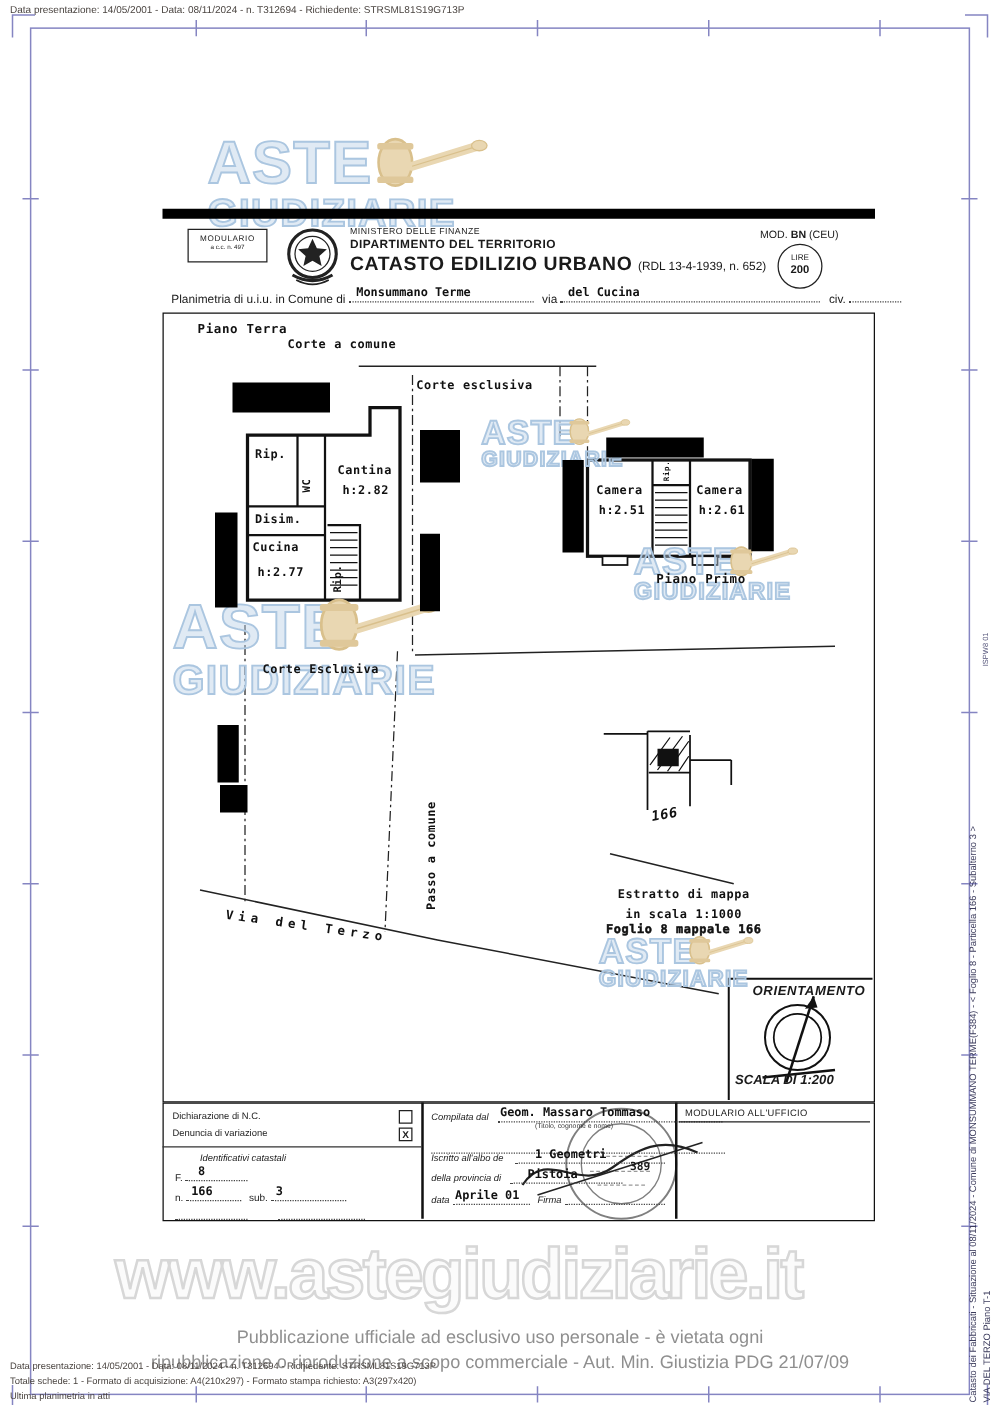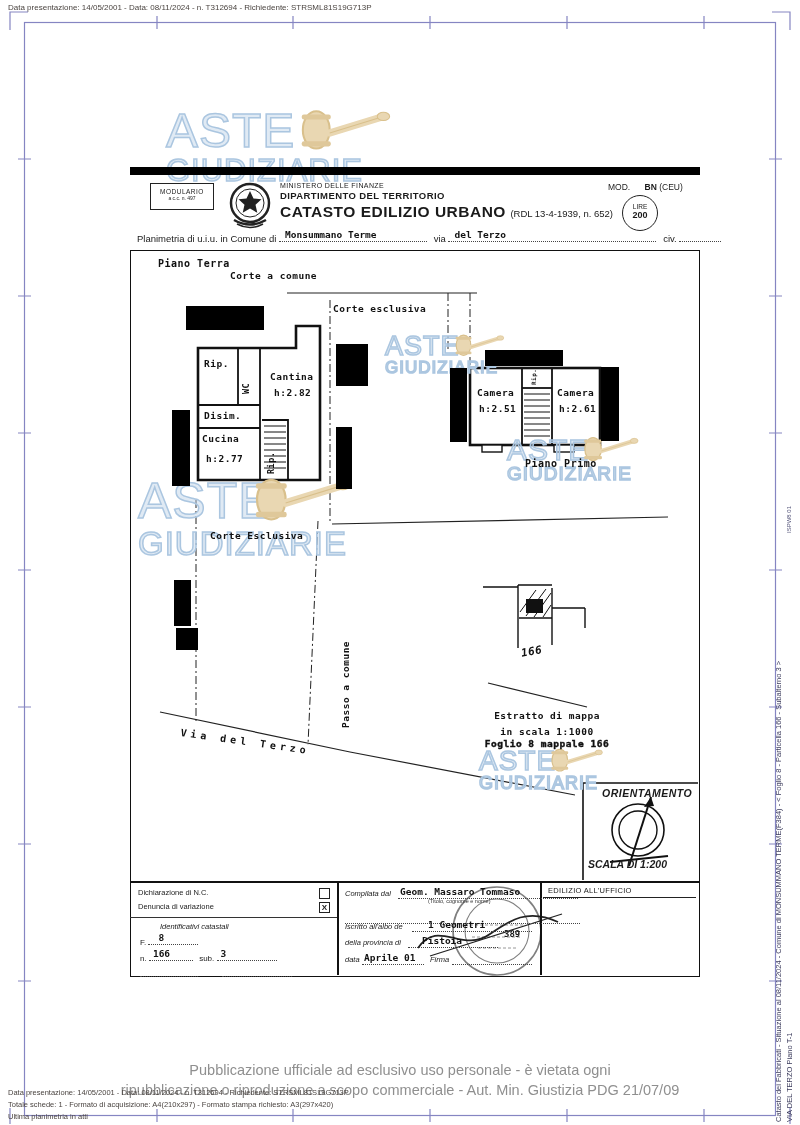--- a/index.html
+++ b/index.html
@@ -7,21 +7,21 @@
         font-family:"Liberation Sans",sans-serif;color:#1a1a1a;}
   .abs{position:absolute;}
   .mono{font-family:"DejaVu Sans Mono",monospace;}
   .plan-label{font-family:"DejaVu Sans Mono",monospace;font-weight:bold;font-size:9.5px;
               letter-spacing:.5px;color:#111;white-space:nowrap;}
   .vert{transform:rotate(-90deg);transform-origin:0 0;white-space:nowrap;}
   .ital{font-style:italic;}
   .dotted{display:inline-block;border-bottom:1px dotted #444;height:10px;vertical-align:baseline;position:relative;}
   .typed{font-family:"DejaVu Sans Mono",monospace;font-size:9.5px;font-weight:bold;color:#111;
          position:absolute;bottom:1px;left:6px;white-space:nowrap;}
-  .wm-big,.wm-small{font-family:"Liberation Sans",sans-serif;font-weight:normal;letter-spacing:1px;
+  .wm-big,.wm-small{font-family:"Liberation Sans",sans-serif;font-weight:bold;letter-spacing:1px;
          color:rgba(186,208,231,0.45);-webkit-text-stroke:1.5px #abc6e0;line-height:.95;white-space:nowrap;}
   .wm-url{font-family:"Liberation Sans",sans-serif;font-weight:bold;color:#fbfbfb;
          -webkit-text-stroke:2px #d7d7d7;letter-spacing:-2px;white-space:nowrap;}
   .redact{position:absolute;background:#000;}
   .strip{font-size:8px;color:#4a4440;white-space:nowrap;}
   .formlbl{font-size:7.5px;color:#222;}
   .checkbox{display:inline-block;width:9px;height:9px;border:1.2px solid #222;font-size:8px;
             line-height:9px;text-align:center;font-weight:bold;vertical-align:middle;}
   svg{display:block;}
 </style>
@@ -81,20 +81,21 @@
         <use href="#gavel"></use>
       </svg>
 </div>
 <div class="abs" style="left:479px;top:748px;z-index:3">
   <div class="wm-small" style="font-size:28px;">ASTE</div>
   <div class="wm-small" style="font-size:18px;">GIUDIZIARIE</div>
   <svg class="abs" style="left:64px;top:-4px" width="60" height="36">
         <use href="#gavel"></use>
       </svg>
 </div>
+<div class="abs wm-url" style="left:92px;top:986px;font-size:57px;z-index:2">www.astegiudiziarie.it</div>
 
 <div class="abs" style="left:130px;top:167px;width:570px;height:8px;background:#000;z-index:6"></div>
 
 <div class="abs" style="left:150px;top:183px;width:62px;height:25px;border:1px solid #222;text-align:center;z-index:4">
   <div style="font-size:6.5px;margin-top:4px;letter-spacing:.5px;">MODULARIO</div>
   <div style="font-size:5px;">a c.c. n. 497</div>
 </div>
 
 <svg class="abs" style="left:226px;top:180px;z-index:4" width="48" height="50" viewBox="0 0 48 50">
   <circle cx="24" cy="23" r="19" fill="none" stroke="#222" stroke-width="2.5"></circle>
@@ -108,37 +109,37 @@
   <div style="font-size:7px;letter-spacing:.4px;">MINISTERO DELLE FINANZE</div>
   <div style="font-size:9.5px;font-weight:bold;letter-spacing:.4px;margin-top:1px;">DIPARTIMENTO DEL TERRITORIO</div>
   <div style="margin-top:2px;white-space:nowrap;">
     <span style="font-size:15.5px;font-weight:bold;letter-spacing:.5px;">CATASTO EDILIZIO URBANO</span>
     <span style="font-size:9.5px;">(RDL 13-4-1939, n. 652)</span>
   </div>
 </div>
 
 <div class="abs" style="left:608px;top:182px;font-size:8.5px;z-index:4;white-space:nowrap;">
   <span>MOD.</span>
-  <span style="font-weight:bold;margin-left:12px;">BN</span>
+  <span style="font-weight:bold;">BN</span>
   <span>(CEU)</span>
 </div>
 
 <div class="abs" style="left:622px;top:195px;width:34px;height:34px;border:1.5px solid #222;border-radius:50%;text-align:center;z-index:4">
   <div style="font-size:6.5px;margin-top:7px;">LIRE</div>
   <div style="font-size:9px;font-weight:bold;">200</div>
 </div>
 
 <div class="abs" style="left:137px;top:231px;font-size:9.5px;z-index:4;white-space:nowrap;">
   <span>Planimetria di u.i.u. in Comune di</span>
   <span class="dotted" style="width:148px;">
     <span class="typed">Monsummano Terme</span>
   </span>
   <span style="margin-left:4px;">via</span>
   <span class="dotted" style="width:208px;">
-    <span class="typed">del Terzo</span>
+    <span class="typed">del Cucina</span>
   </span>
   <span style="margin-left:4px;">civ.</span>
   <span class="dotted" style="width:42px;"></span>
 </div>
 
 <div class="abs" style="left:130px;top:250px;width:568px;height:630px;border:1.8px solid #111;z-index:2"></div>
 
 <svg class="abs" style="left:0;top:0;z-index:2" width="800" height="1125">
 
   <g stroke="#222" stroke-width="1" fill="none" stroke-dasharray="8 3 2 3">
@@ -303,21 +304,21 @@
 <div class="abs mono" style="left:504px;top:929px;font-size:9px;font-weight:bold;z-index:4">389</div>
 <div class="abs ital" style="left:345px;top:955px;font-size:7.5px;z-index:4">data</div>
 <div class="abs" style="left:362px;top:951px;z-index:4">
   <span class="dotted" style="width:62px;">
     <span class="typed" style="left:2px;">Aprile 01</span>
   </span>
 </div>
 <div class="abs ital" style="left:430px;top:955px;font-size:7.5px;z-index:4">Firma</div>
 <div class="abs" style="left:452px;top:951px;z-index:4"><span class="dotted" style="width:80px;"></span></div>
 
-<div class="abs" style="left:548px;top:886px;font-size:7.5px;letter-spacing:.3px;z-index:4">EDILIZIO ALL'UFFICIO</div>
+<div class="abs" style="left:548px;top:886px;font-size:7.5px;letter-spacing:.3px;z-index:4">MODULARIO ALL'UFFICIO</div>
 <div class="abs" style="left:543px;top:897px;width:153px;height:1px;background:#222;z-index:4"></div>
 
 <div class="abs" style="left:0;top:1062px;width:800px;text-align:center;color:#8f8f8f;font-size:14.5px;z-index:4">
   <div>Pubblicazione ufficiale ad esclusivo uso personale - è vietata ogni</div>
   <div style="margin-top:4px;">ripubblicazione o riproduzione a scopo commerciale - Aut. Min. Giustizia PDG 21/07/09</div>
 </div>
 <div class="abs strip" style="left:8px;top:1088px;font-size:7.5px;z-index:5">
   <div>Data presentazione: 14/05/2001 - Data: 08/11/2024 - n. T312694 - Richiedente: STRSML81S19G713P</div>
   <div style="margin-top:3px;">Totale schede: 1 - Formato di acquisizione: A4(210x297)  - Formato stampa richiesto: A3(297x420)</div>
   <div style="margin-top:3px;">Ultima planimetria in atti</div>

